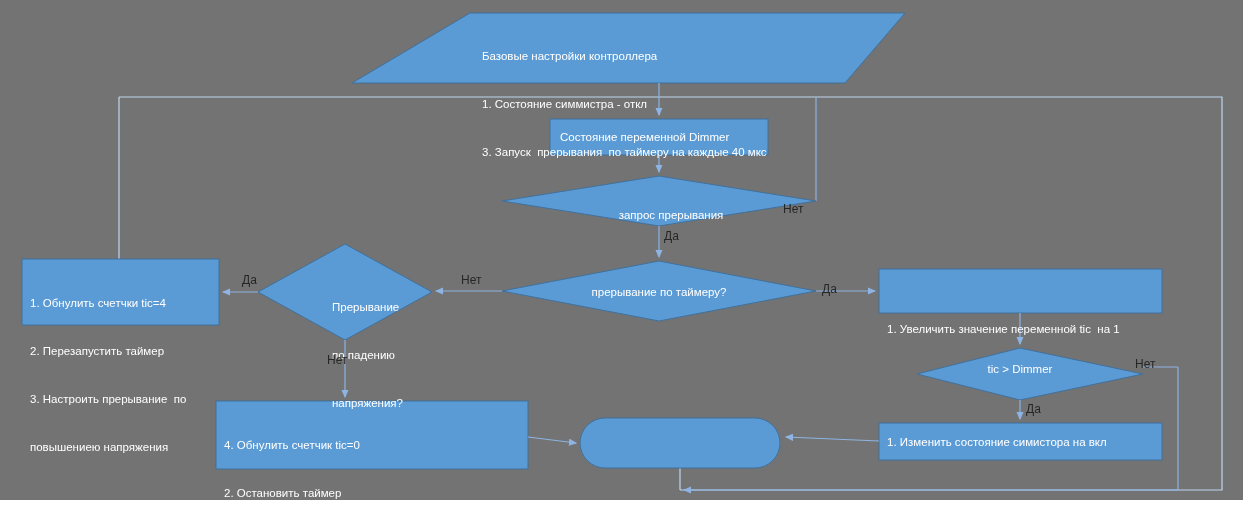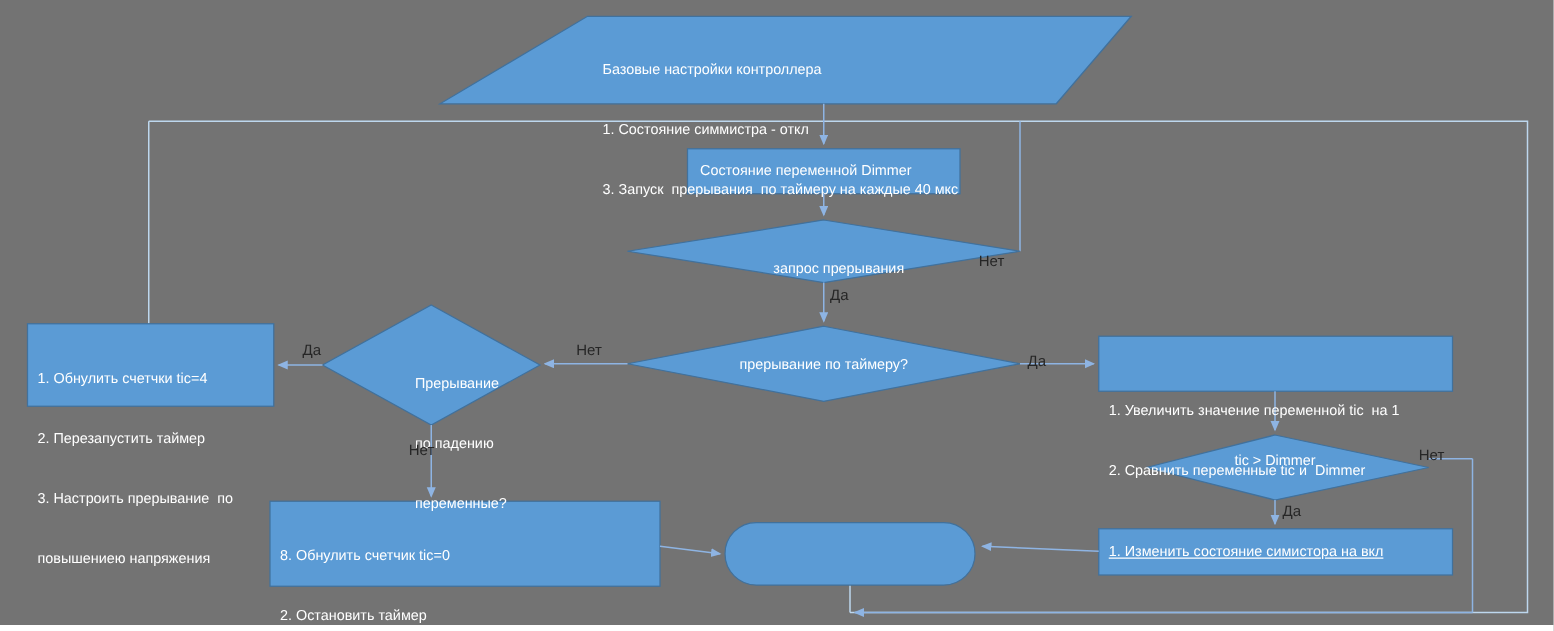--- a/index.html
+++ b/index.html
@@ -111,46 +111,45 @@
 
   <div class="node-label" style="left:560px; top:129px; width:200px;">Состояние переменной Dimmer</div>
 
   <div class="node-label centered" style="left:559px; top:207px; width:200px;padding-left:12px;">запрос прерывания</div>
 
   <div class="node-label centered" style="left:549px; top:284px; width:220px;">прерывание по таймеру?</div>
 
   <div class="node-label" style="left:332px; top:267px; width:120px;">
     <div>Прерывание</div>
     <div>по падению</div>
-    <div>переменные?</div>
+    <div>напряжения?</div>
   </div>
 
   <div class="node-label" style="left:30px; top:263px; width:190px;">
     <div>1. Обнулить счетчки tic=4</div>
     <div>2. Перезапустить таймер</div>
     <div>3. Настроить прерывание  по</div>
     <div>повышениею напряжения</div>
   </div>
 
   <div class="node-label" style="left:887px; top:289px; width:280px;">
     <div>1. Увеличить значение переменной tic  на 1</div>
-    <div>2. Сравнить переменные tic и  Dimmer</div>
   </div>
 
   <div class="node-label centered" style="left:960px; top:361px; width:120px;">tic &gt; Dimmer</div>
 
   <div class="node-label" style="left:224px; top:405px; width:300px;">
-    <div>8. Обнулить счетчик tic=0</div>
+    <div>4. Обнулить счетчик tic=0</div>
     <div>2. Остановить таймер</div>
     
     
   </div>
 
 
-  <div class="node-label" style="left:887px; top:434px; width:280px;text-decoration:underline;">1. Изменить состояние симистора на вкл</div>
+  <div class="node-label" style="left:887px; top:434px; width:280px;">1. Изменить состояние симистора на вкл</div>
 
   <div class="edge-label" style="left:783px; top:203px;">Нет</div>
   <div class="edge-label" style="left:664px; top:230px;">Да</div>
   <div class="edge-label" style="left:461px; top:274px;">Нет</div>
   <div class="edge-label" style="left:822px; top:283px;">Да</div>
   <div class="edge-label" style="left:242px; top:274px;">Да</div>
   <div class="edge-label" style="left:327px; top:354px;">Нет</div>
   <div class="edge-label" style="left:1135px; top:358px;">Нет</div>
   <div class="edge-label" style="left:1026px; top:403px;">Да</div>
 

